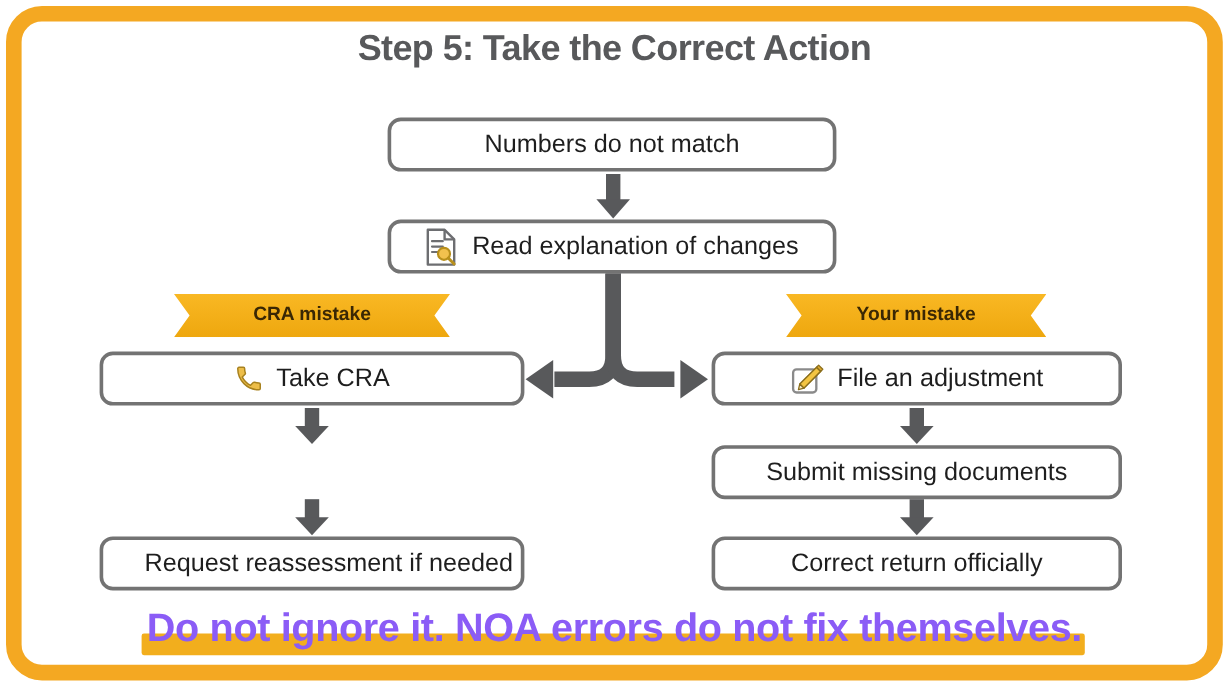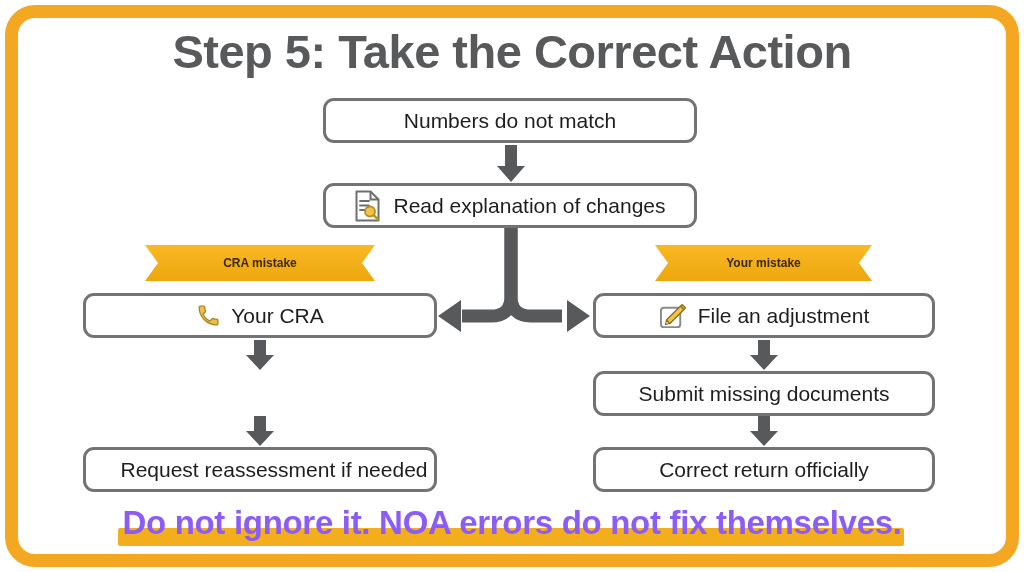--- a/index.html
+++ b/index.html
@@ -16,21 +16,21 @@
     position: absolute;
     left: 5px; top: 5px; right: 5px; bottom: 5px;
     border: 13px solid #F4A822;
     border-radius: 30px;
     background: #ffffff;
   }
   .title {
     position: absolute;
     left: 0; right: 0; top: 24px;
     text-align: center;
-    font-size: 47px;
+    font-size: 30px;
     font-weight: 700;
     letter-spacing: -0.5px;
     color: #58595B;
   }
   .fbox {
     position: absolute;
     background: #ffffff;
     border: 3px solid #737373;
     border-radius: 11px;
     display: flex;
@@ -52,21 +52,21 @@
   .box-r2 { left: 593px; top: 447px; width: 342px; height: 45px; }
   .ribbon {
     position: absolute;
     top: 245px;
     height: 36px;
     background: linear-gradient(180deg, #F9B824, #EEA70E);
     clip-path: polygon(0% 0%, 100% 0%, calc(100% - 13px) 50%, 100% 100%, 0% 100%, 13px 50%);
     display: flex;
     align-items: center;
     justify-content: center;
-    font-size: 12px;
+    font-size: 16px;
     font-weight: 700;
     color: #3A2704;
   }
   .ribbon-left  { left: 145px; width: 230px; }
   .ribbon-right { left: 655px; width: 217px; }
   .arrows { position: absolute; left: 0; top: 0; width: 1024px; height: 572px; pointer-events: none; }
   .footer-highlight {
     position: absolute;
     left: 118px; top: 528px;
     width: 786px; height: 18px;
@@ -151,21 +151,21 @@
   <div class="ribbon ribbon-right">
     <span>Your mistake</span>
   </div>
 
   <div class="fbox box-l0">
     <span class="icon">
       <svg width="25" height="25" viewBox="0 0 24 24">
         <path d="M6.62 10.79c1.44 2.83 3.76 5.14 6.59 6.59l2.2-2.2c.27-.27.67-.36 1.02-.24 1.12.37 2.33.57 3.57.57.55 0 1 .45 1 1V20c0 .55-.45 1-1 1-9.39 0-17-7.61-17-17 0-.55.45-1 1-1h3.5c.55 0 1 .45 1 1 0 1.25.2 2.45.57 3.57.11.35.03.74-.25 1.02l-2.2 2.2z" fill="#EDBE4A" stroke="#A8821F" stroke-width="1.2" stroke-linejoin="round"></path>
       </svg>
     </span>
-    <span>Your CRA</span>
+    <span>Take CRA</span>
   </div>
   <div class="fbox box-l2">
     <span>Request reassessment if needed</span>
   </div>
 
   <div class="fbox box-r1">
     <span>Submit missing documents</span>
   </div>
   <div class="fbox box-r0">
     <span class="icon">

